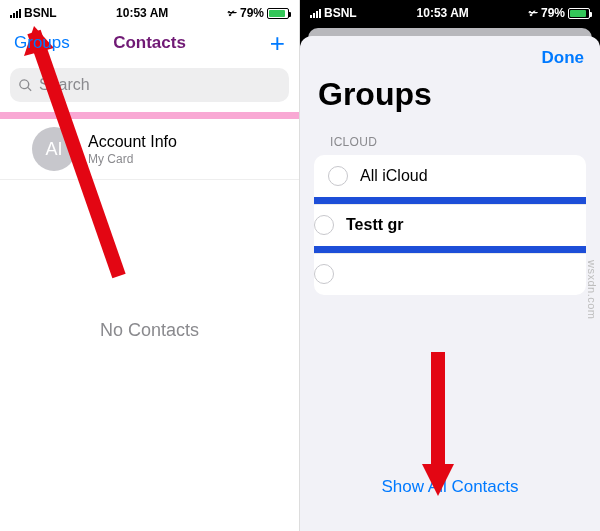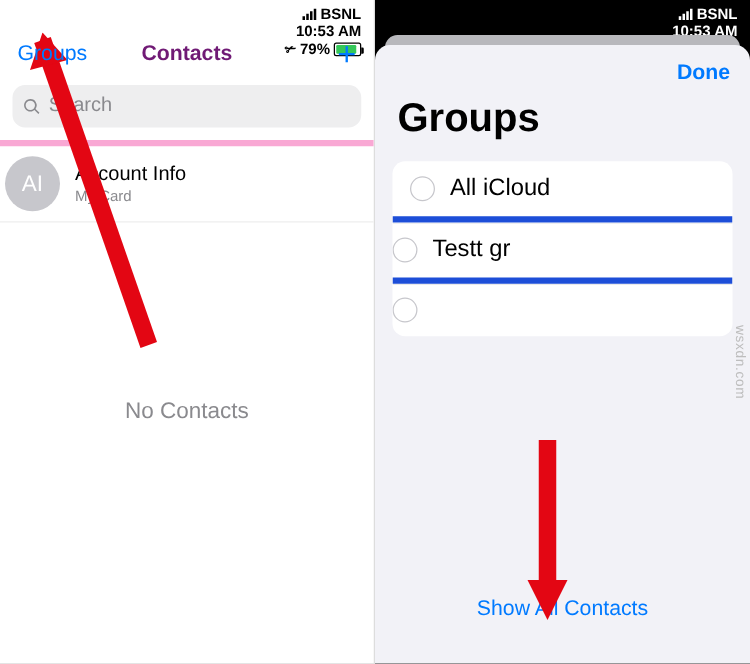--- a/index.html
+++ b/index.html
@@ -2,21 +2,21 @@
 <html><head>
 <meta charset="utf-8">
 <style>
   * { box-sizing: border-box; margin: 0; padding: 0; font-family: -apple-system, "Helvetica Neue", Helvetica, Arial, sans-serif; -webkit-font-smoothing: antialiased; }
   body { background: #fff; width: 600px; height: 531px; overflow: hidden; position: relative; }
   .screens { display: flex; width: 600px; height: 531px; }
   .screen { width: 300px; height: 531px; position: relative; overflow: hidden; }
   .screen-left { background: #fff; border-right: 1px solid #ddd; }
   .screen-right { background: #000; }
   
-  .status-bar { height: 22px; display: flex; align-items: flex-end; justify-content: space-between; padding: 4px 10px 0 10px; font-size: 12px; font-weight: 600; color: #000; flex-direction: column; }
+  .status-bar { height: 22px; display: flex; align-items: center; justify-content: space-between; padding: 4px 10px 0 10px; font-size: 12px; font-weight: 600; color: #000; }
   .screen-right .status-bar { color: #fff; background: #000; }
   .sb-left { display: flex; align-items: center; gap: 3px; }
   .sb-right { display: flex; align-items: center; gap: 3px; }
   .signal-bars { display: inline-flex; align-items: flex-end; gap: 1px; }
   .signal-bars span { width: 2px; background: currentColor; display: inline-block; }
   .signal-bars span:nth-child(1){height:3px} .signal-bars span:nth-child(2){height:5px}
   .signal-bars span:nth-child(3){height:7px} .signal-bars span:nth-child(4){height:9px}
   .battery { width: 22px; height: 11px; border: 1px solid currentColor; border-radius: 2px; position: relative; display:inline-flex; align-items:center;}
   .battery::after { content:""; position:absolute; right:-3px; top:3px; width:2px; height:5px; background:currentColor; border-radius:0 1px 1px 0;}
   .battery .fill { height: 7px; width: 79%; background: #34c759; margin-left:1px; border-radius:1px;}
@@ -26,34 +26,34 @@
   .ios-blue { color: #007aff; }
   .nav-left, .nav-right { z-index:1; }
   .plus { font-size: 26px; font-weight: 300; color:#007aff; line-height:1;}
   
   .search-wrap { padding: 4px 10px 10px 10px; }
   .search { background:#eeeeef; border-radius:10px; height:34px; display:flex; align-items:center; padding:0 8px; gap:6px; color:#8a8a8e;}
   .search svg { width:15px; height:15px; fill:#8a8a8e;}
   .search input { border:none; background:transparent; font-size:16px; color:#000; outline:none; flex:1; }
   .search input::placeholder{ color:#8a8a8e;}
   
-  .mycard-row { display:flex; align-items:center; padding:8px 4px; border-top:5px solid #f9a8d4; border-bottom:1px solid #eee;}
+  .mycard-row { display:flex; align-items:center; padding:8px 32px; border-top:7px solid #f9a8d4; border-bottom:1px solid #eee;}
   .avatar { width:44px; height:44px; border-radius:50%; background:#c7c7cc; display:flex; align-items:center; justify-content:center; color:#fff; font-size:18px; font-weight:500; margin-right:12px;}
   .mycard-name { font-size:16px; color:#000; line-height:1.2;}
   .mycard-sub { font-size:12px; color:#8a8a8e;}
   
   .empty { text-align:center; color:#8a8a8e; font-size:18px; margin-top:140px; font-weight:400; }
   .sheet-stub { position:absolute; top:28px; left:8px; right:8px; height:20px; background:#b8b8bc; border-radius:10px 10px 0 0; }
   .sheet { position:absolute; top:36px; left:0; right:0; bottom:0; background:#f2f2f7; border-radius:12px 12px 0 0; display:flex; flex-direction:column;}
   .sheet-nav { display:flex; justify-content:flex-end; padding:12px 16px 4px 16px; font-size:17px;}
   .sheet-title { font-size:32px; font-weight:700; color:#000; padding: 4px 18px 16px 18px;}
   .section-header { font-size:12px; color:#8a8a8e; padding: 6px 30px; text-transform: uppercase; letter-spacing: .3px;}
   .group-list { background:#fff; border-radius:10px; margin:0 14px; overflow:hidden;}
-  .group-item { display:flex; align-items:center; padding:11px 14px; gap:12px; font-size:19px; color:#000;}
-  .group-item + .group-item { border-top:5px solid #1d4ed8; margin-left:44px; padding-left:0; }
+  .group-item { display:flex; align-items:center; padding:11px 14px; gap:12px; font-size:16px; color:#000;}
+  .group-item + .group-item { border-top:7px solid #1d4ed8; margin-left:44px; padding-left:0;font-weight:bold; }
   .group-item + .group-item { margin-left:0; }
   .group-item:not(:first-child) { box-shadow: inset 0 1px 0 #eaeaea; }
   .radio { width:20px; height:20px; border:1.5px solid #c7c7cc; border-radius:50%; flex-shrink:0;}
   .sheet-footer { margin-top:auto; text-align:center; padding:18px 0 34px 0; font-size:17px;}
   
   .arrow { position:absolute; pointer-events:none; }
   .watermark { position:absolute; right:2px; top:260px; writing-mode: vertical-rl; font-size:11px; color:#bdbdbd; letter-spacing:.5px; }
 </style>
 </head>
 <body>
@@ -136,20 +136,21 @@
       </div>
     </div>
 
     <div class="sheet-stub"></div>
 
     <div class="sheet">
       <div class="sheet-nav">
         <div class="ios-blue" style="font-weight:600;">Done</div>
       </div>
       <div class="sheet-title">Groups</div>
+      <div class="section-header">ICLOUD</div>
 
       <div class="group-list">
         <div class="group-item">
           <span class="radio"></span>
           <span>All iCloud</span>
         </div>
         <div class="group-item">
           <span class="radio"></span>
           <span>Testt gr</span>
         </div>

